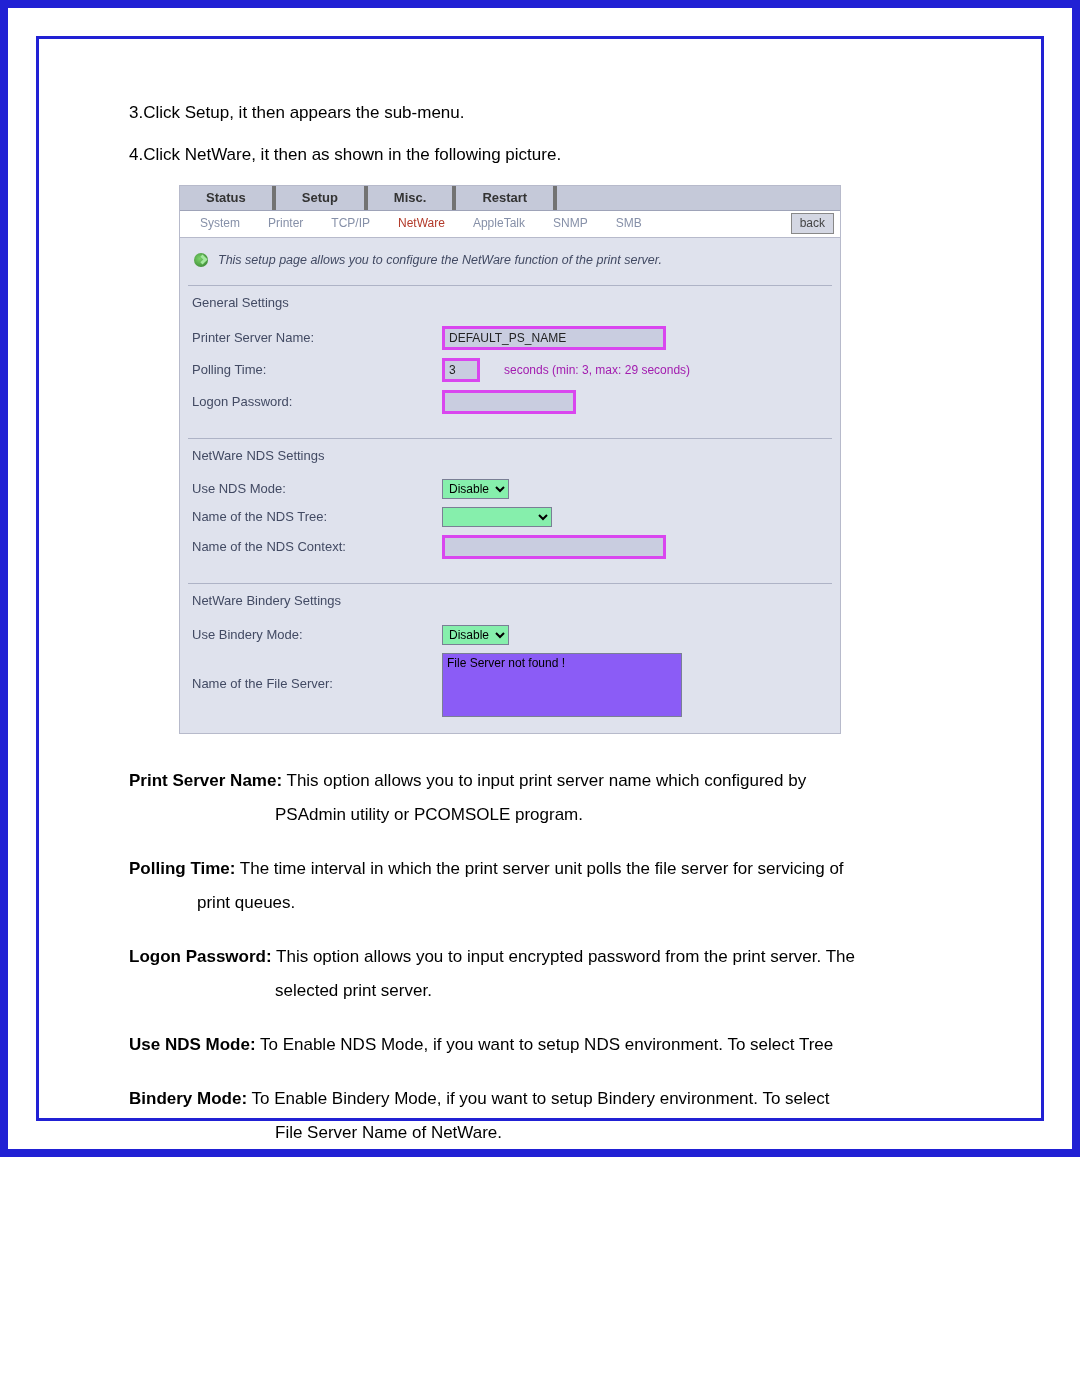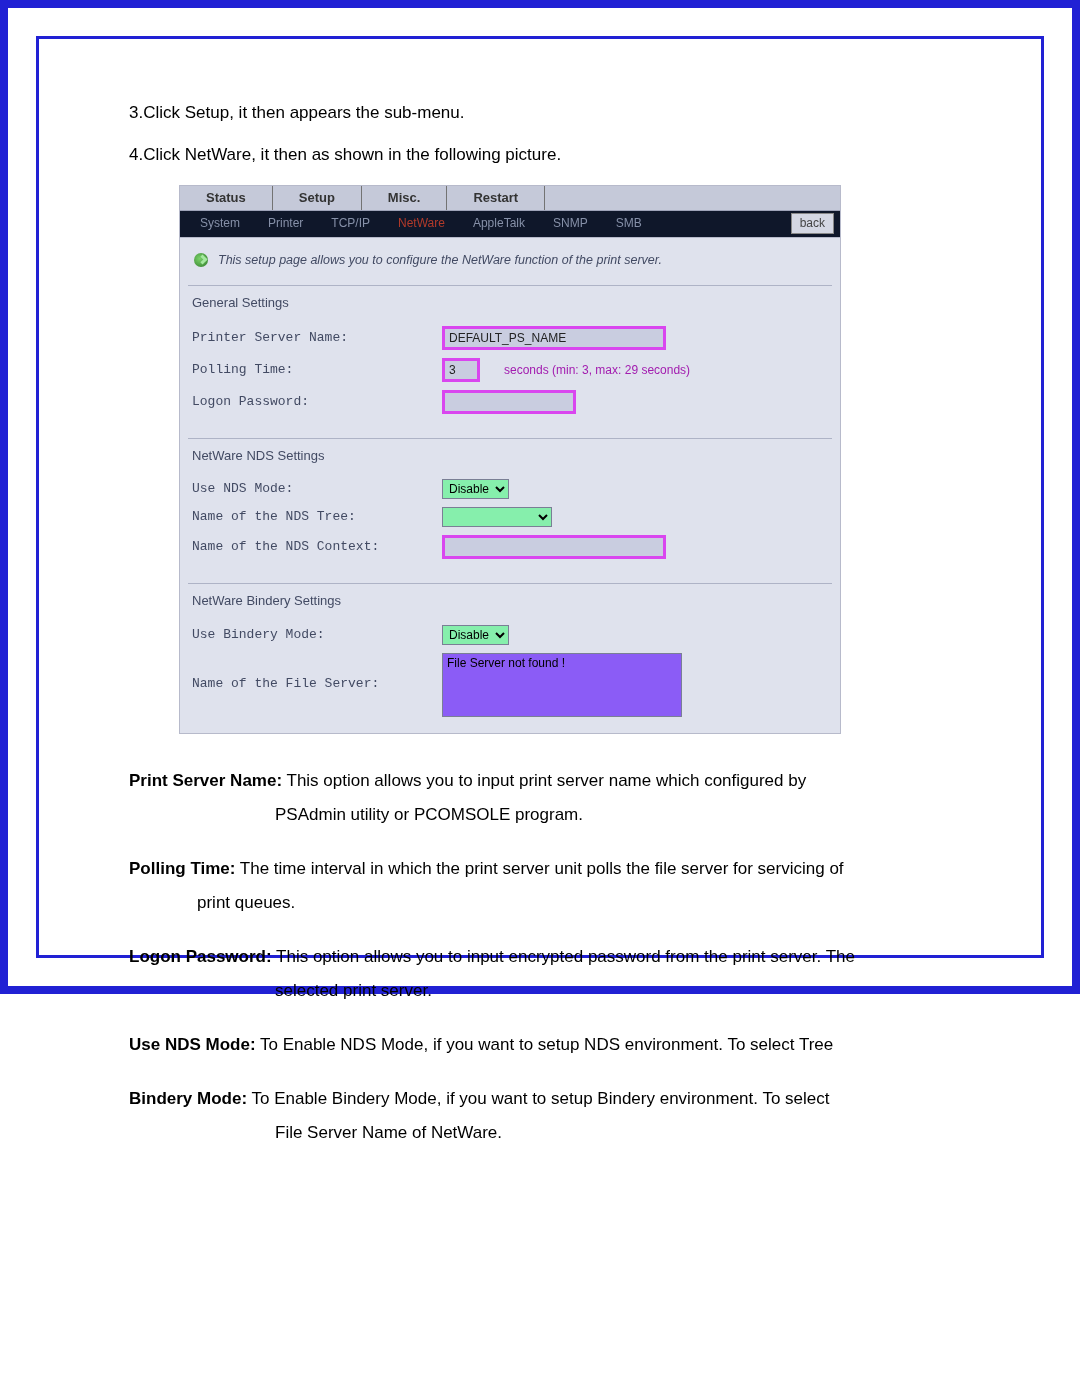--- a/index.html
+++ b/index.html
@@ -3,21 +3,21 @@
 <meta charset="utf-8">
 <style>
   html, body { margin:0; padding:0; }
   body {
     width:1080px; height:1397px;
     font-family: Arial, Helvetica, sans-serif;
     background:#fff;
   }
   .outer {
     box-sizing:border-box;
-    width:1080px; height:994px;
+    width:1080px; height:1157px;
     border:8px solid #2121d4;
     padding:28px;
   }
   .inner {
     box-sizing:border-box;
     width:100%; height:100%;
     border:3px solid #2121d4;
     padding:54px 90px 40px 90px;
     font-size:17px;
     color:#000;
@@ -34,31 +34,31 @@
     color:#424a63;
   }
   .tabs-row {
     display:flex;
     height:24px;
     background:#c5c9d9;
     border-bottom:1px solid #9ea3b8;
   }
   .tab {
     padding:3px 26px 0 26px;
-    border-right:1px solid #737373;
+    border-right:4px solid #737373;
     font-weight:bold;
     color:#333;
     cursor:pointer;
   }
   .subtabs-row {
     display:flex;
     align-items:center;
     height:26px;
     padding:0 6px;
-    background:#0f172a;
+    background:#ffffff;
     border-bottom:1px solid #b7bacb;
     font-size:12px;
     color:#8690a8;
   }
   .subtab { padding:0 14px; cursor:pointer; }
   .subtab.active { color:#b23a2a; }
   .back-btn {
     margin-left:auto;
     border:1px solid #888;
     background:#d4d7e3;
@@ -86,21 +86,21 @@
   .section {
     margin:8px 8px 0 8px;
     border-top:1px solid #aeb3c6;
     padding:4px 4px 12px 4px;
   }
   .section-title { padding:4px 0 10px 0; }
   .frow {
     display:flex; align-items:center;
     padding:4px 0;
   }
-  .flabel { width:250px;font-family:Liberation Mono, monospace; }
+  .flabel { width:250px; }
   .tinput {
     border:3px solid #d946ef;
     background:#c9cde0;
     height:18px;
     padding:0 4px;
     font-family:inherit; font-size:12px;
     color:#222;
   }
   .tinput.wide { width:210px; }
   .tinput.small { width:24px; text-align:left; }

